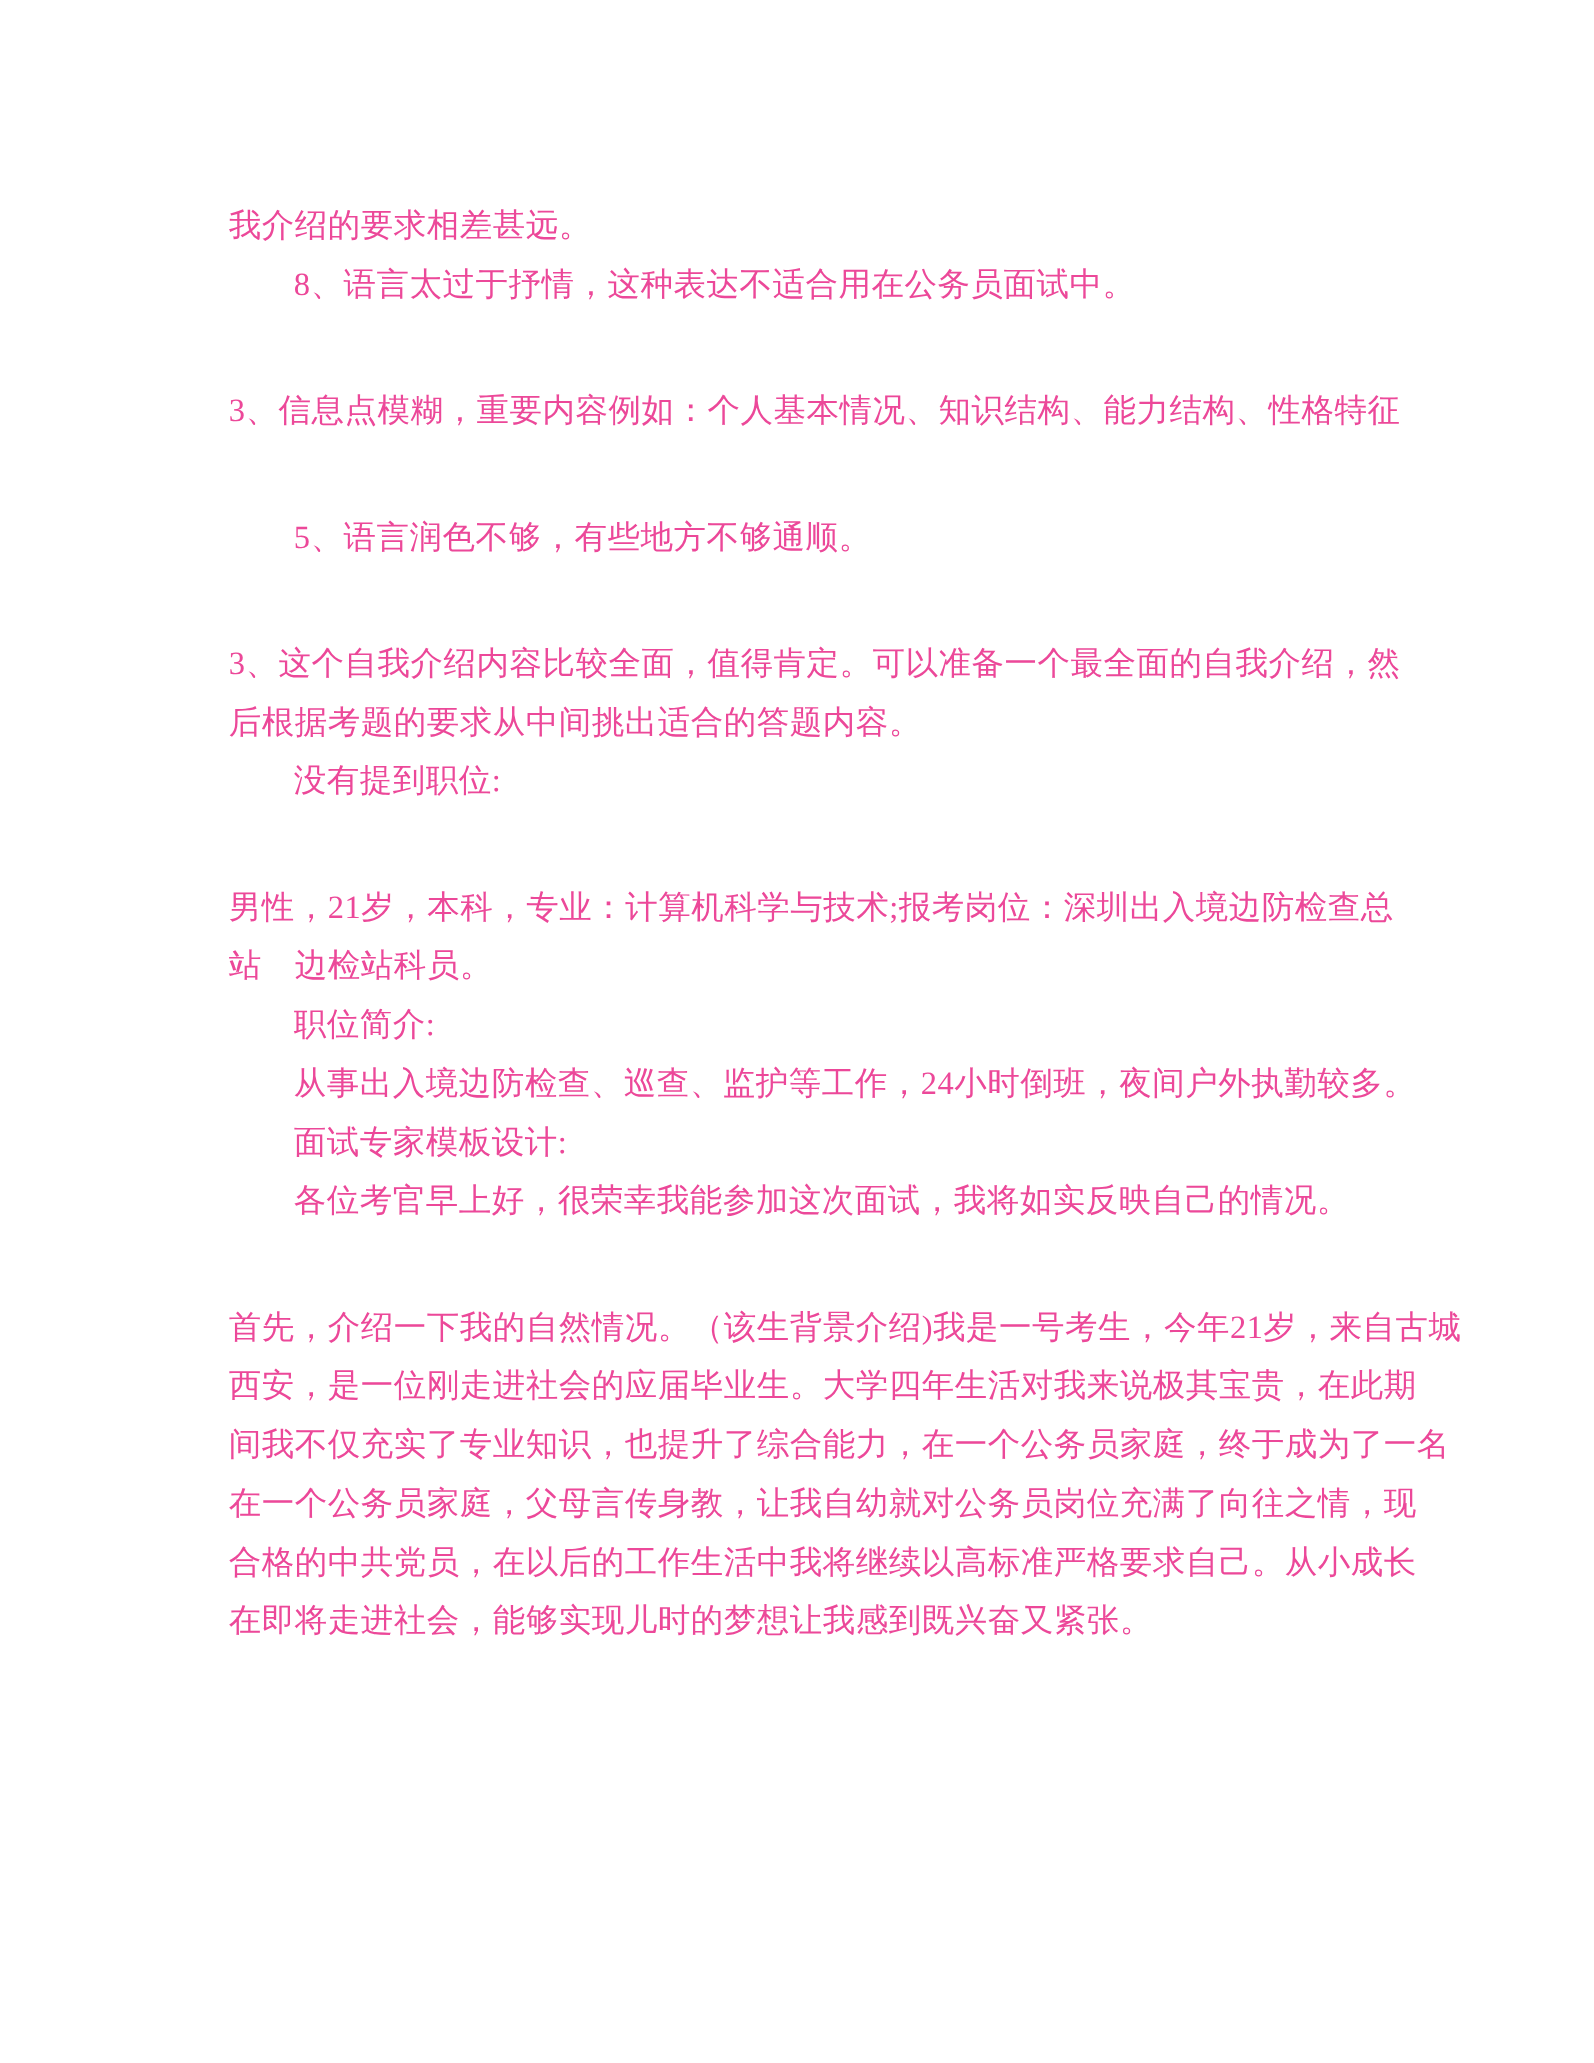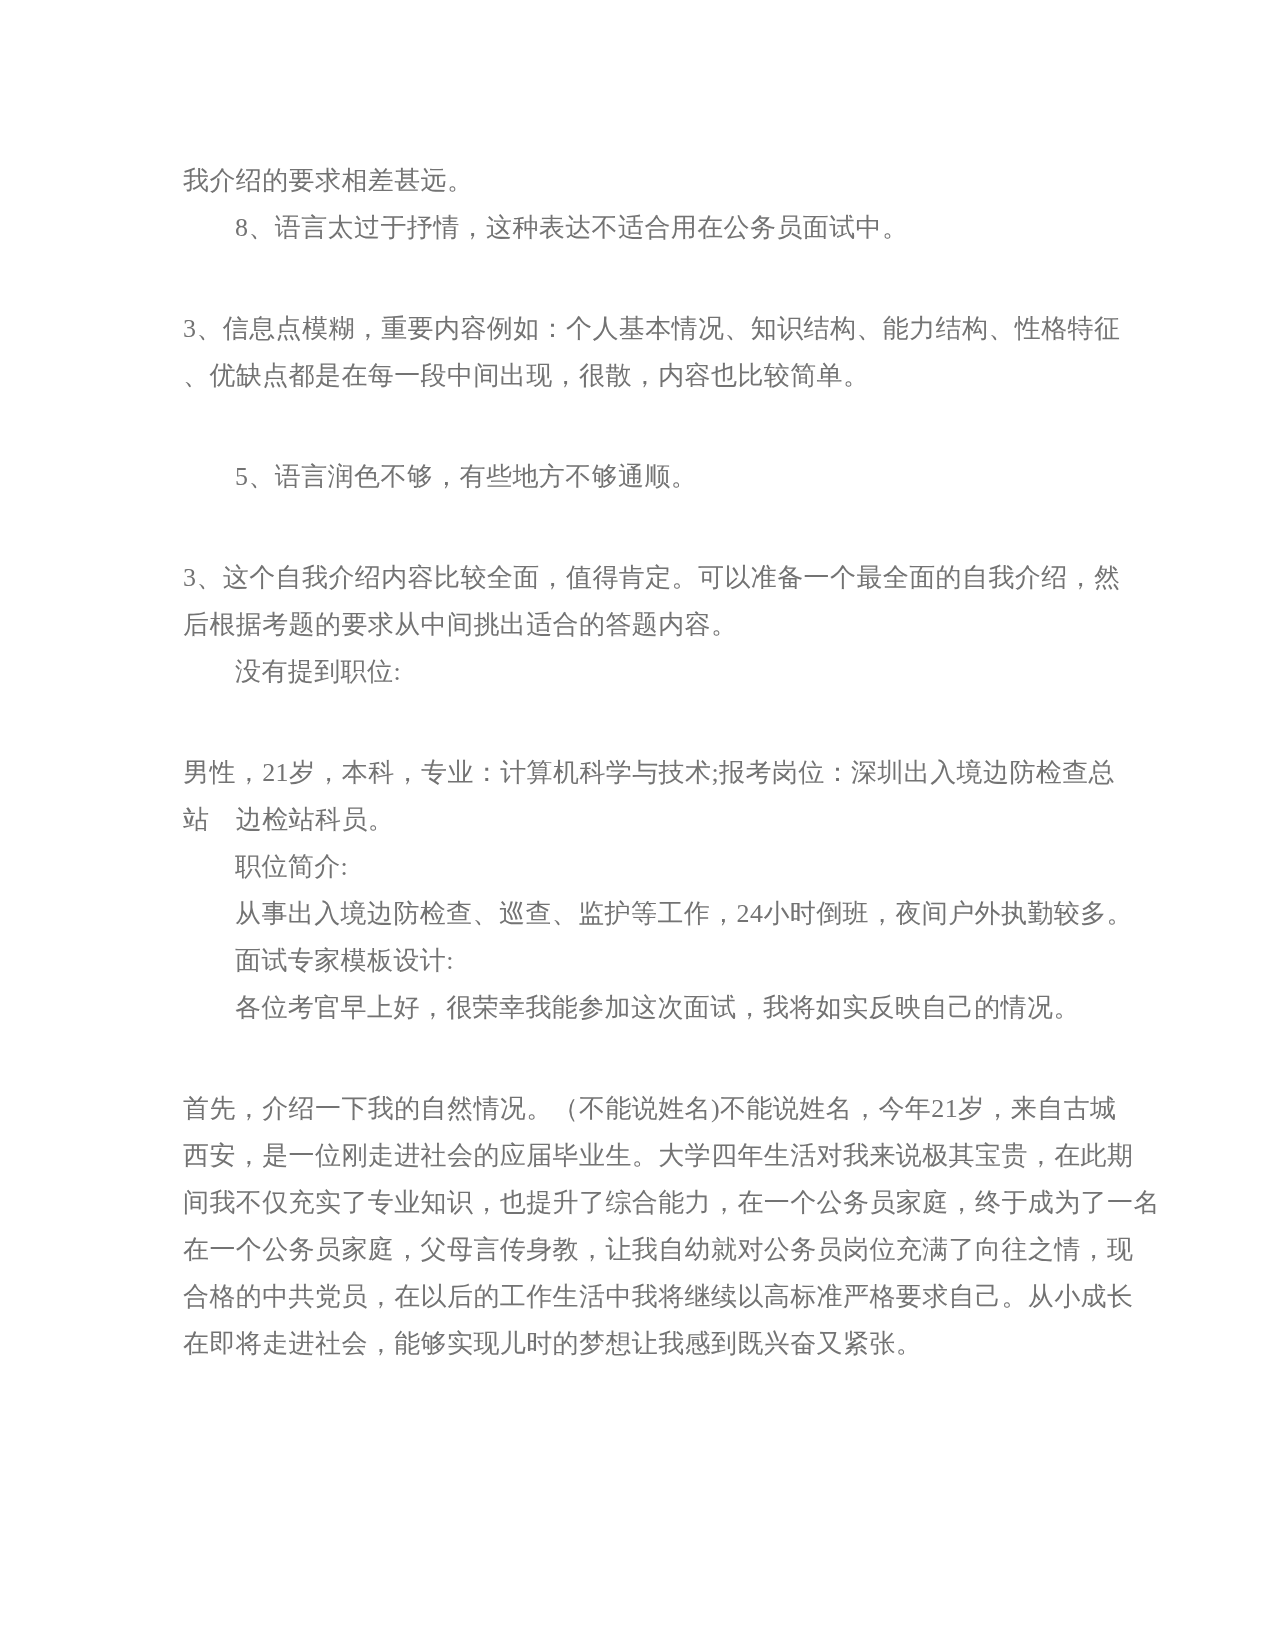--- a/index.html
+++ b/index.html
@@ -39,31 +39,30 @@
     padding-left: 52px;
   }
   .spacer {
     height: 54px;
   }
 </style>
 </head>
 <body>
 
 <div class="page" style="background: rgb(255, 255, 255);">
-  <div class="doc-body" id="doc-body" style="color: #737373;">
+  <div class="doc-body" id="doc-body" style="color: #ec4899;">
       <div class="para">
         <div class="text-line">我介绍的要求相差甚远。</div>
       </div>
       <div class="para indent">
         <div class="text-line">8、语言太过于抒情，这种表达不适合用在公务员面试中。</div>
       </div>
       <div class="spacer"></div>
       <div class="para">
         <div class="text-line">3、信息点模糊，重要内容例如：个人基本情况、知识结构、能力结构、性格特征</div>
-        <div class="text-line">、优缺点都是在每一段中间出现，很散，内容也比较简单。</div>
       </div>
       <div class="spacer"></div>
       <div class="para indent">
         <div class="text-line">5、语言润色不够，有些地方不够通顺。</div>
       </div>
       <div class="spacer"></div>
       <div class="para">
         <div class="text-line">3、这个自我介绍内容比较全面，值得肯定。可以准备一个最全面的自我介绍，然</div>
         <div class="text-line">后根据考题的要求从中间挑出适合的答题内容。</div>
       </div>
@@ -82,21 +81,21 @@
         <div class="text-line">从事出入境边防检查、巡查、监护等工作，24小时倒班，夜间户外执勤较多。</div>
       </div>
       <div class="para indent">
         <div class="text-line">面试专家模板设计:</div>
       </div>
       <div class="para indent">
         <div class="text-line">各位考官早上好，很荣幸我能参加这次面试，我将如实反映自己的情况。</div>
       </div>
       <div class="spacer"></div>
       <div class="para">
-        <div class="text-line">首先，介绍一下我的自然情况。（不能说姓名)不能说姓名，今年21岁，来自古城</div>
+        <div class="text-line">首先，介绍一下我的自然情况。（该生背景介绍)我是一号考生，今年21岁，来自古城</div>
         <div class="text-line">西安，是一位刚走进社会的应届毕业生。大学四年生活对我来说极其宝贵，在此期</div>
         <div class="text-line">间我不仅充实了专业知识，也提升了综合能力，在一个公务员家庭，终于成为了一名</div>
         <div class="text-line">在一个公务员家庭，父母言传身教，让我自幼就对公务员岗位充满了向往之情，现</div>
         <div class="text-line">合格的中共党员，在以后的工作生活中我将继续以高标准严格要求自己。从小成长</div>
         <div class="text-line">在即将走进社会，能够实现儿时的梦想让我感到既兴奋又紧张。</div>
       </div>
     </div>
 </div>
 
 </body></html>

